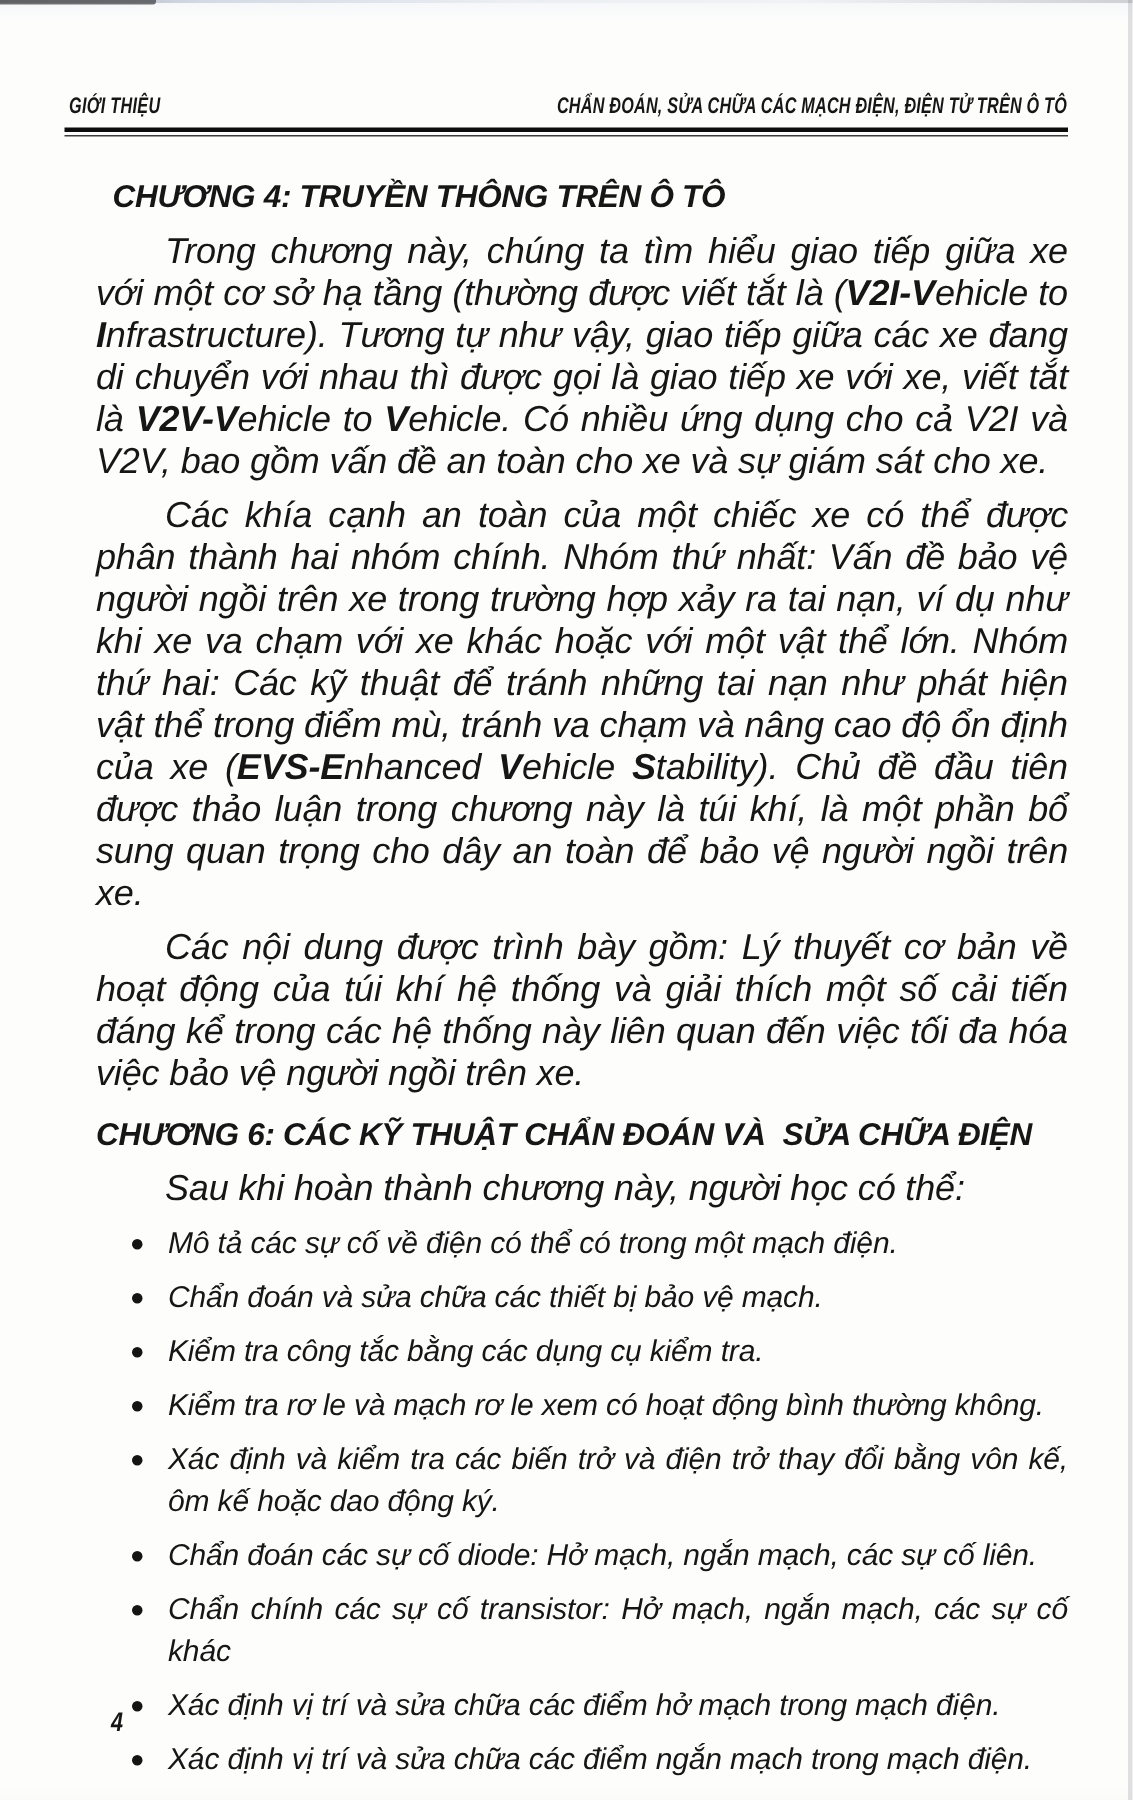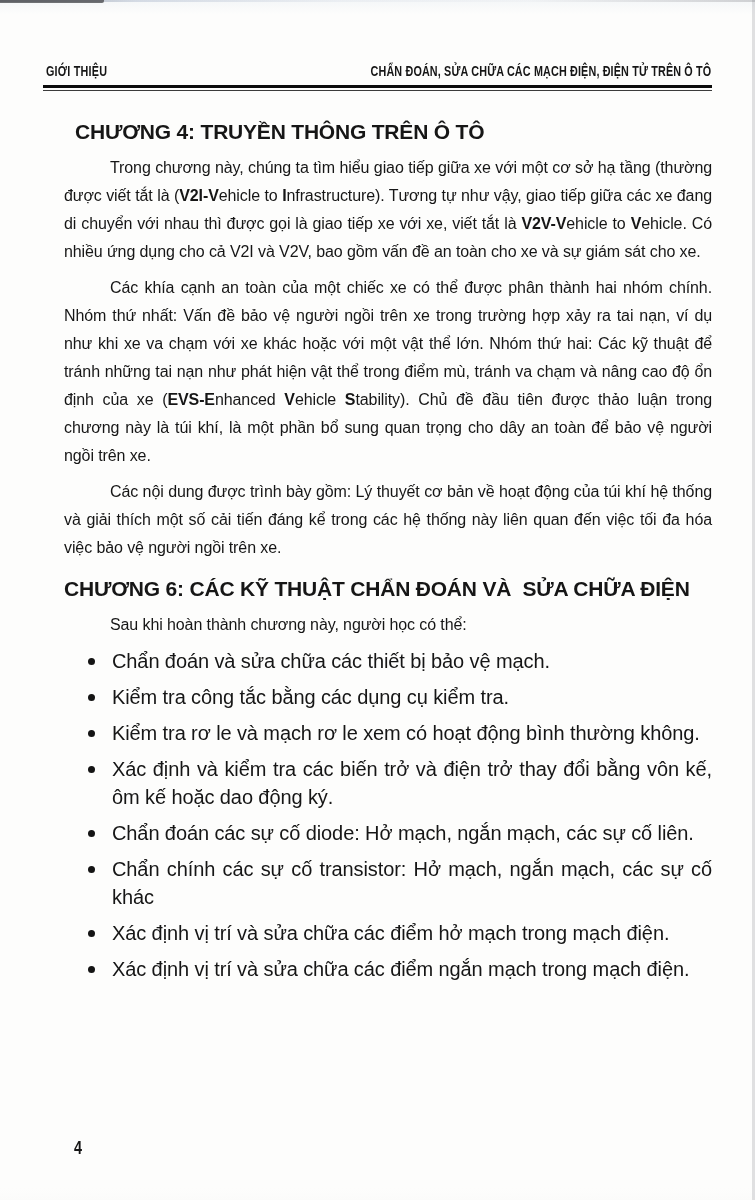--- a/index.html
+++ b/index.html
@@ -49,21 +49,21 @@
   
   .content {
     position: absolute; left: 64px; top: 110px; width: 648px;
   }
   .chapter-heading {
     font-size: 21px; font-weight: bold; line-height: 28px;
     margin: 13px 0 0 0; white-space: pre-wrap; letter-spacing: -0.2px;
   }
   .chapter-heading:first-child { margin-top: 8px; margin-left: 11px; }
   .para {
-    font-size: 16px; line-height: 28px; margin: 8px 0 0 0;
+    font-size: 24px; line-height: 28px; margin: 8px 0 0 0;
     text-align: justify; text-indent: 46px; letter-spacing: -0.1px;
   }
   .para .b { font-weight: bold; }
   .bullets { margin-top: 4px; }
   .bullet-item {
     display: flex; align-items: flex-start;
     padding-left: 24px; margin-top: 8px;
   }
   .bullet-dot {
     flex: none; width: 7px; height: 7px; border-radius: 50%;
@@ -75,37 +75,41 @@
   }
   .page-num {
     position: absolute; left: 74px; top: 1138px;
     font-size: 18px; font-weight: bold; line-height: 20px;
     transform: scaleX(.8); transform-origin: left top;
   }
 </style>
 </head>
 <body>
 
-<div class="page" style="color: rgb(22, 22, 22);">
+<div class="page" style="color: rgb(22, 22, 22); font-style: italic;">
   <div class="artifact-top-line"></div>
   <div class="artifact-top-left"></div>
   <div class="artifact-right-edge"></div>
 
   <div class="header-left">GIỚI THIỆU</div>
   <div class="header-right">CHẨN ĐOÁN, SỬA CHỮA CÁC MẠCH ĐIỆN, ĐIỆN TỬ TRÊN Ô TÔ</div>
   <div class="header-rule"></div>
 
   <div class="content">
       <div class="chapter-heading">CHƯƠNG 4: TRUYỀN THÔNG TRÊN Ô TÔ</div>
       <p class="para"><span>Trong chương này, chúng ta tìm hiểu giao tiếp giữa xe với một cơ sở hạ tầng (thường được viết tắt là (</span><span class="b">V2I-V</span><span>ehicle to </span><span class="b">I</span><span>nfrastructure). Tương tự như vậy, giao tiếp giữa các xe đang di chuyển với nhau thì được gọi là giao tiếp xe với xe, viết tắt là </span><span class="b">V2V-V</span><span>ehicle to </span><span class="b">V</span><span>ehicle. Có nhiều ứng dụng cho cả V2I và V2V, bao gồm vấn đề an toàn cho xe và sự giám sát cho xe.</span></p>
       <p class="para"><span>Các khía cạnh an toàn của một chiếc xe có thể được phân thành hai nhóm chính. Nhóm thứ nhất: Vấn đề bảo vệ người ngồi trên xe trong trường hợp xảy ra tai nạn, ví dụ như khi xe va chạm với xe khác hoặc với một vật thể lớn. Nhóm thứ hai: Các kỹ thuật để tránh những tai nạn như phát hiện vật thể trong điểm mù, tránh va chạm và nâng cao độ ổn định của xe (</span><span class="b">EVS-E</span><span>nhanced </span><span class="b">V</span><span>ehicle </span><span class="b">S</span><span>tability). Chủ đề đầu tiên được thảo luận trong chương này là túi khí, là một phần bổ sung quan trọng cho dây an toàn để bảo vệ người ngồi trên xe.</span></p>
       <p class="para"><span>Các nội dung được trình bày gồm: Lý thuyết cơ bản về hoạt động của túi khí hệ thống và giải thích một số cải tiến đáng kể trong các hệ thống này liên quan đến việc tối đa hóa việc bảo vệ người ngồi trên xe.</span></p>
       <div class="chapter-heading">CHƯƠNG 6: CÁC KỸ THUẬT CHẨN ĐOÁN VÀ  SỬA CHỮA ĐIỆN</div>
       <p class="para"><span>Sau khi hoàn thành chương này, người học có thể:</span></p>
       <div class="bullets">
+        <div class="bullet-item">
+          <span class="bullet-dot"></span>
+          <span class="bullet-text">Mô tả các sự cố về điện có thể có trong một mạch điện.</span>
+        </div>
         <div class="bullet-item">
           <span class="bullet-dot"></span>
           <span class="bullet-text">Chẩn đoán và sửa chữa các thiết bị bảo vệ mạch.</span>
         </div>
         <div class="bullet-item">
           <span class="bullet-dot"></span>
           <span class="bullet-text">Kiểm tra công tắc bằng các dụng cụ kiểm tra.</span>
         </div>
         <div class="bullet-item">
           <span class="bullet-dot"></span>

